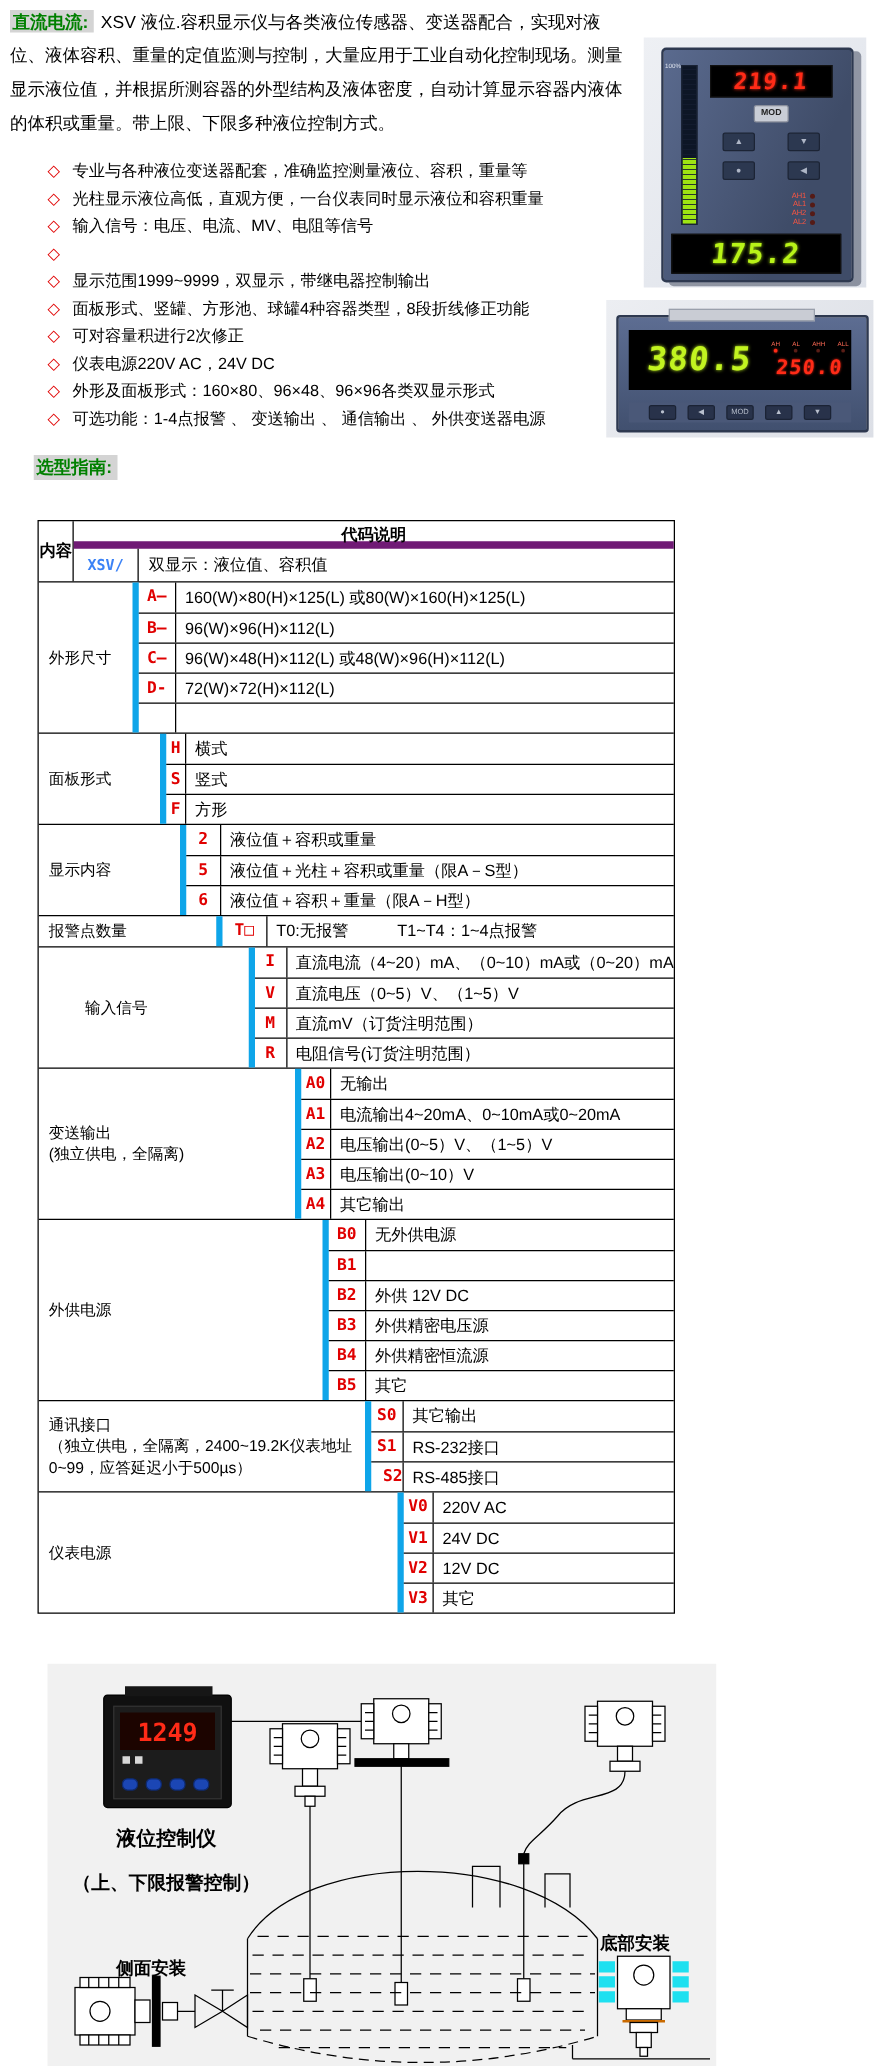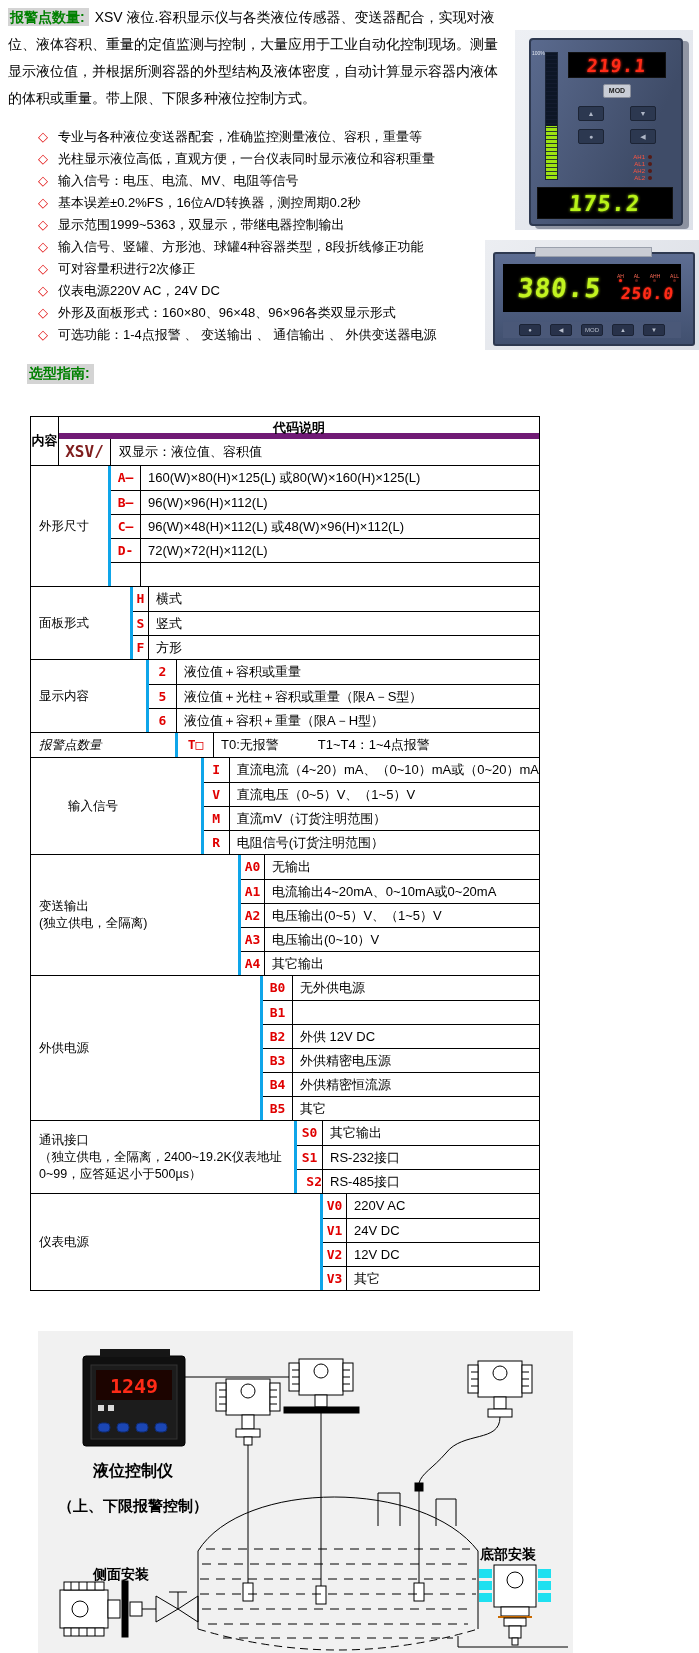--- a/index.html
+++ b/index.html
@@ -76,25 +76,25 @@
 
   
   .sel-table{margin:32px 0 0 22px;width:510px;border:1px solid #000;font-size:13px;box-sizing:border-box;}
   .sel-table *{box-sizing:border-box;}
   .thead-row{display:flex;}
   .cell-content{width:28px;border-right:1px solid #000;display:flex;align-items:center;justify-content:center;
       font-weight:bold;}
   .thead-right{flex:1;display:flex;flex-direction:column;}
   .cell-codedesc{height:22px;border-bottom:6px solid #701a75;text-align:center;font-weight:bold;line-height:22px;}
   .xsv-row{display:flex;height:26px;}
-  .cell-xsv{width:52px;border-right:1px solid #000;color:#7f1d1d;font-weight:bold;
-      font-family:"DejaVu Sans Mono","Liberation Mono",monospace;text-align:center;line-height:26px;font-size:16px;}
+  .cell-xsv{width:52px;border-right:1px solid #000;color:#3b82f6;font-weight:bold;
+      font-family:"DejaVu Sans Mono","Liberation Mono",monospace;text-align:center;line-height:26px;font-size:12px;}
   .cell-xsvdesc{flex:1;line-height:26px;padding-left:8px;}
   .tgroup{display:flex;border-top:1px solid #000;}
-  .tlabel{border-right:3px solid #0ea5e9;display:flex;align-items:center;padding-left:8px;
+  .tlabel{border-right:5px solid #0ea5e9;display:flex;align-items:center;padding-left:8px;
       white-space:pre-line;font-size:12.5px;line-height:17px;}
   .tgroup-rows{flex:1;display:flex;flex-direction:column;}
   .trow{display:flex;height:24px;}
   .trow + .trow{border-top:1px solid #000;}
   .tcode{border-right:1px solid #000;color:#e00000;font-weight:bold;text-align:center;line-height:23px;
       font-family:"DejaVu Sans Mono","Liberation Mono",monospace;font-size:13px;}
   .tdesc{flex:1;padding-left:7px;line-height:23px;white-space:nowrap;overflow:hidden;}
 
   
   .diagram{margin:40px 0 0 30px;width:535px;height:345px;background:#f1f1f1;position:relative;}
@@ -191,47 +191,46 @@
               <div class="i2-btn">◀</div>
               <div class="i2-btn">MOD</div>
               <div class="i2-btn">▲</div>
               <div class="i2-btn">▼</div>
             </div>
       </div>
     </div>
   </div>
 
   
-  <p class="intro"><span class="h-green lead">报警点数量:</span><span>XSV 液位.容积显示仪与各类液位传感器、变送器配合，实现对液位、液体容积、重量的定值监测与控制，大量应用于工业自动化控制现场。测量显示液位值，并根据所测容器的外型结构及液体密度，自动计算显示容器内液体的体积或重量。带上限、下限多种液位控制方式。</span></p>
+  <p class="intro"><span class="h-green lead">直流电流:</span><span>XSV 液位.容积显示仪与各类液位传感器、变送器配合，实现对液位、液体容积、重量的定值监测与控制，大量应用于工业自动化控制现场。测量显示液位值，并根据所测容器的外型结构及液体密度，自动计算显示容器内液体的体积或重量。带上限、下限多种液位控制方式。</span></p>
 
   
   <ul class="bullets" id="bullets">
         <li>
           <span class="diamond">◇</span>
           <span>专业与各种液位变送器配套，准确监控测量液位、容积，重量等</span>
         </li>
         <li>
           <span class="diamond">◇</span>
           <span>光柱显示液位高低，直观方便，一台仪表同时显示液位和容积重量</span>
         </li>
         <li>
           <span class="diamond">◇</span>
           <span>输入信号：电压、电流、MV、电阻等信号</span>
         </li>
         <li>
           <span class="diamond">◇</span>
-          <span>基本误差±0.2%FS，16位A/D转换器，测控周期0.2秒</span>
-        </li>
-        <li>
-          <span class="diamond">◇</span>
-          <span>显示范围1999~5363，双显示，带继电器控制输出</span>
-        </li>
-        <li>
-          <span class="diamond">◇</span>
-          <span>输入信号、竖罐、方形池、球罐4种容器类型，8段折线修正功能</span>
+        </li>
+        <li>
+          <span class="diamond">◇</span>
+          <span>显示范围1999~9999，双显示，带继电器控制输出</span>
+        </li>
+        <li>
+          <span class="diamond">◇</span>
+          <span>面板形式、竖罐、方形池、球罐4种容器类型，8段折线修正功能</span>
         </li>
         <li>
           <span class="diamond">◇</span>
           <span>可对容量积进行2次修正</span>
         </li>
         <li>
           <span class="diamond">◇</span>
           <span>仪表电源220V AC，24V DC</span>
         </li>
         <li>
@@ -314,21 +313,21 @@
                 <div class="tcode" style="width: 28px;">5</div>
                 <div class="tdesc">液位值＋光柱＋容积或重量（限A－S型）</div>
               </div>
               <div class="trow">
                 <div class="tcode" style="width: 28px;">6</div>
                 <div class="tdesc">液位值＋容积＋重量（限A－H型）</div>
               </div>
             </div>
           </div>
           <div class="tgroup">
-            <div class="tlabel" style="width: 147px; font-style: italic;">报警点数量</div>
+            <div class="tlabel" style="width: 147px;">报警点数量</div>
             <div class="tgroup-rows">
               <div class="trow">
                 <div class="tcode" style="width: 36px;">T□</div>
                 <div class="tdesc">T0:无报警　　　T1~T4：1~4点报警</div>
               </div>
             </div>
           </div>
           <div class="tgroup">
             <div class="tlabel" style="width: 185px; margin-left: 29px;">输入信号</div>
             <div class="tgroup-rows">

